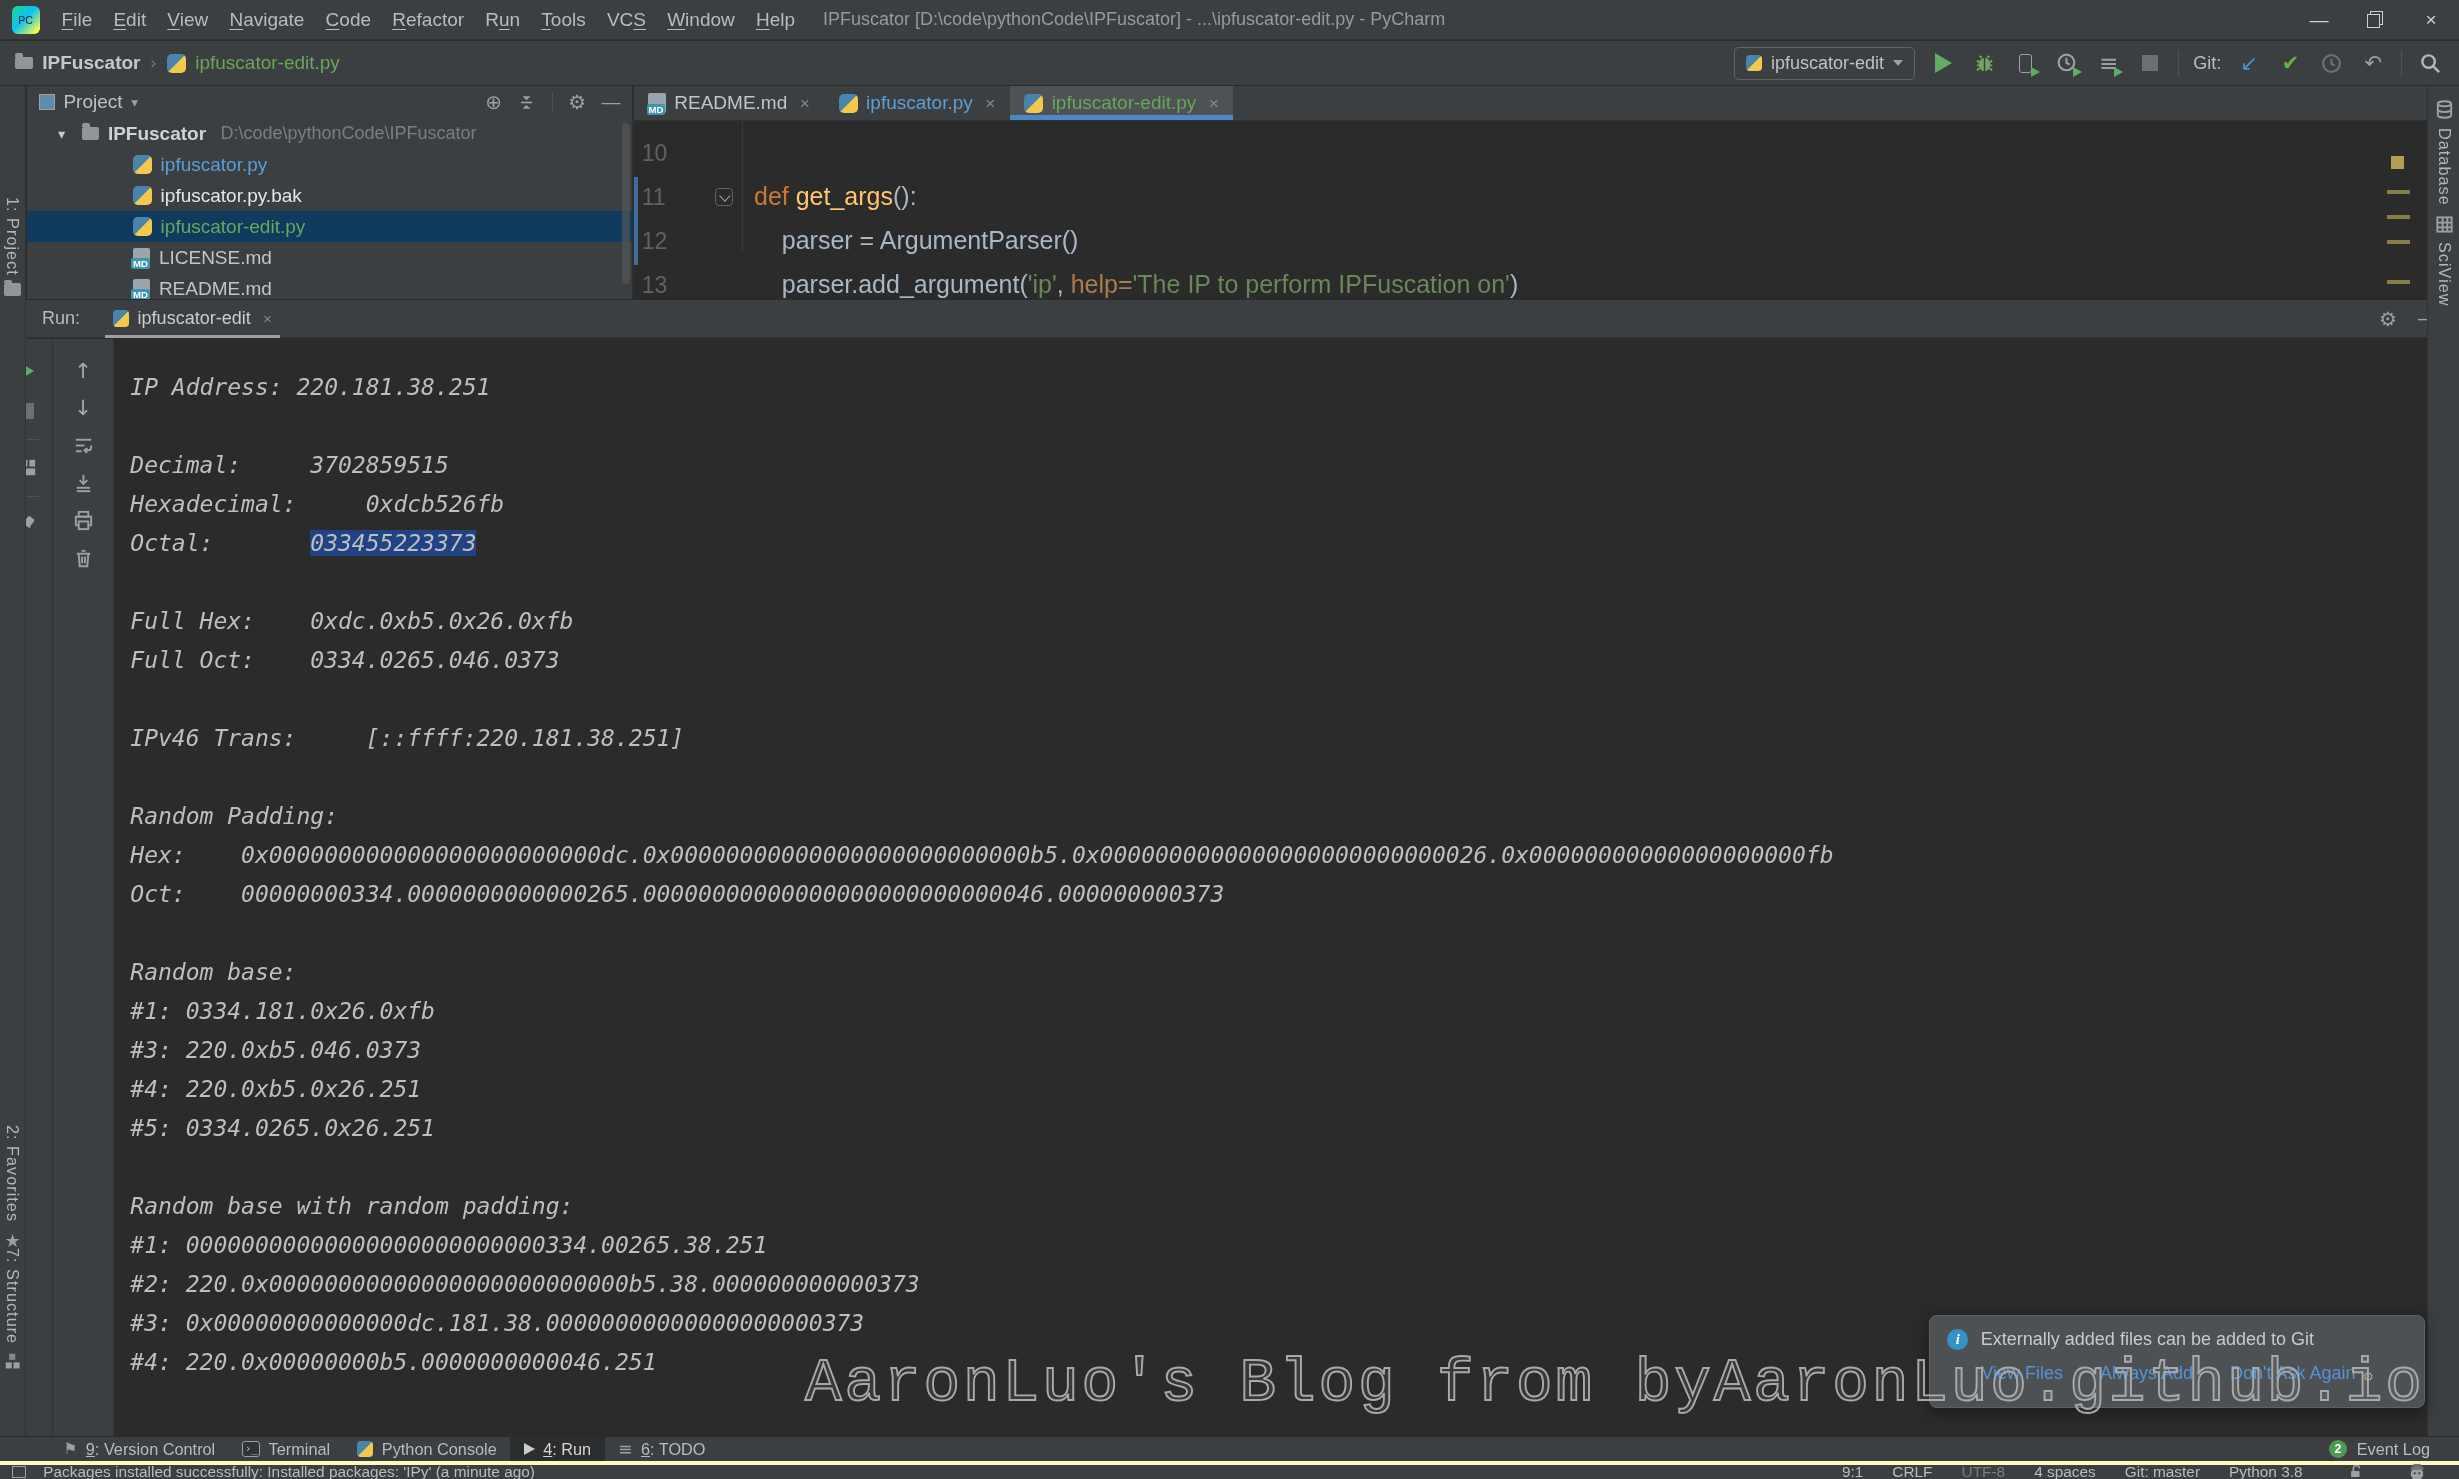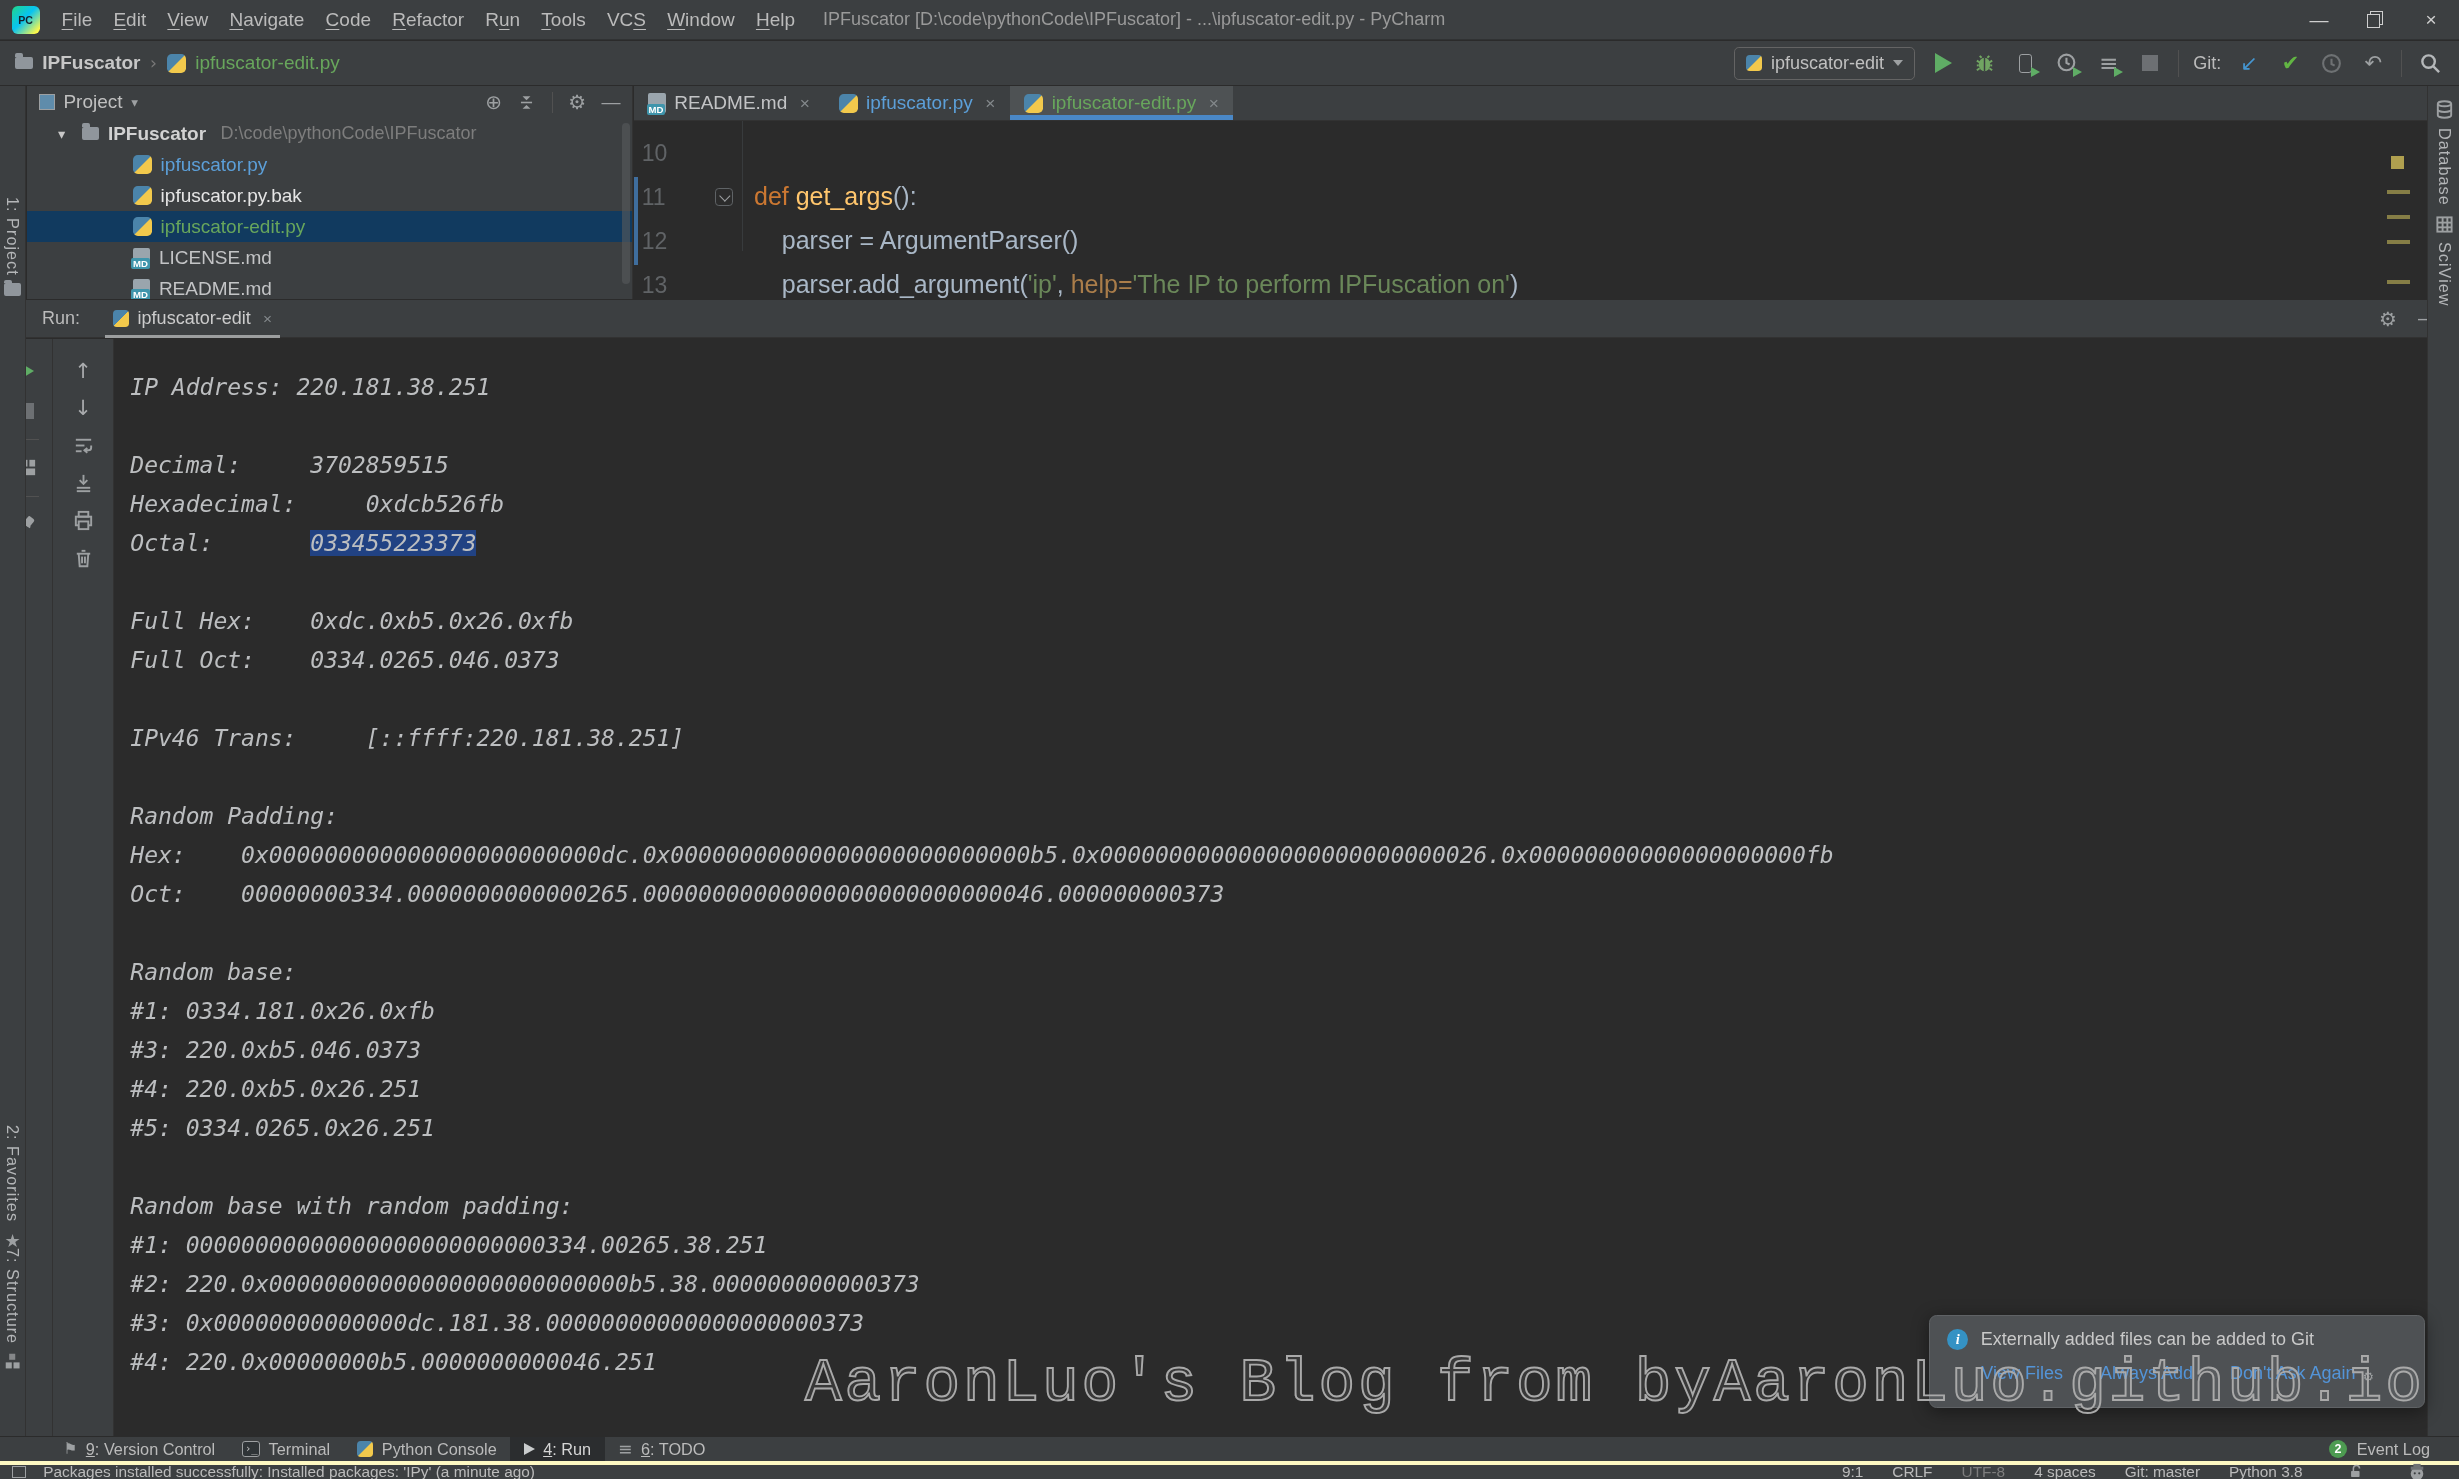--- a/index.html
+++ b/index.html
@@ -5,21 +5,21 @@
   * { margin:0; padding:0; box-sizing:border-box; }
   html,body { width:2459px; height:1479px; overflow:hidden; }
   body { background:#2b2b2b; font-family:"Liberation Sans",sans-serif; color:#bbbbbb; position:relative; }
   .glyph { font-family:"DejaVu Sans",sans-serif; }
 
   
   .titlebar { position:absolute; left:0; top:0; width:2459px; height:40px; background:#3c3f41;
     display:flex; align-items:center; border-bottom:1px solid #303233; z-index:10; }
   .pc-logo { width:28px; height:28px; margin:0 11.5px 0 11.5px; border-radius:5.8px;
     background:linear-gradient(135deg,#21d789 0%,#07c3f2 45%,#fcf84a 90%);
-    display:flex; align-items:center; justify-content:center; font-size:10.6px; font-weight:bold; color:#15222b; }
+    display:flex; align-items:center; justify-content:center; font-size:10.6px; font-weight:normal; color:#15222b; }
   .menu-bar { display:flex; }
   .menu-item { padding:0 10.6px; font-size:19px; color:#bbbbbb; cursor:default; }
   .menu-item u { text-underline-offset:2.9px; }
   .win-title { margin-left:17.3px; font-size:18px; color:#9a9a9a; white-space:nowrap; }
   .win-controls { margin-left:auto; display:flex; height:40px; }
   .win-btn { width:56px; display:flex; align-items:center; justify-content:center; color:#cfcfcf; font-size:19px; }
   .restore-box { position:relative; width:16.3px; height:16.3px; }
   .restore-box::after { content:""; position:absolute; left:0; bottom:0; width:11.5px; height:11.5px; border:1.9px solid #cfcfcf; background:#3c3f41; }
   .restore-box::before { content:""; position:absolute; right:0; top:0; width:11.5px; height:11.5px; border:1.9px solid #cfcfcf; }
 

